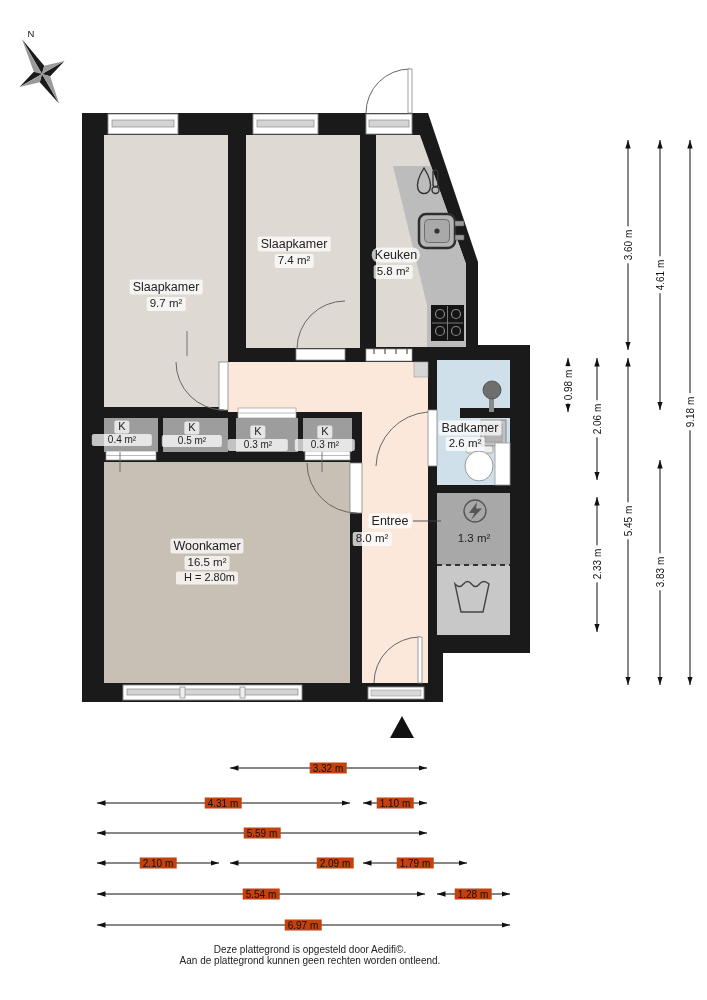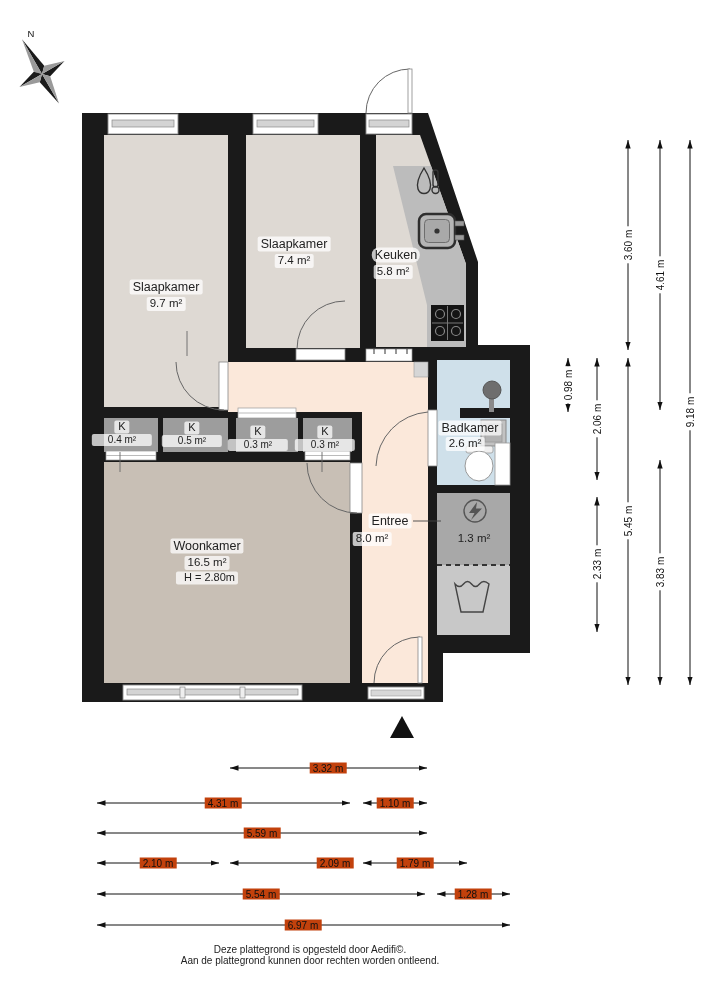--- a/index.html
+++ b/index.html
@@ -245,15 +245,15 @@
 <div class="dh" style="left:395px;top:803px;">1.10 m</div>
 <div class="dh" style="left:262px;top:833px;">5.59 m</div>
 <div class="dh" style="left:158px;top:863px;">2.10 m</div>
 <div class="dh" style="left:291px;top:863px;margin-left:44px;">2.09 m</div>
 <div class="dh" style="left:415px;top:863px;">1.79 m</div>
 <div class="dh" style="left:261px;top:894px;">5.54 m</div>
 <div class="dh" style="left:473px;top:894px;">1.28 m</div>
 <div class="dh" style="left:303px;top:925px;">6.97 m</div>
 
 <div class="footer-line" style="top:944px;">Deze plattegrond is opgesteld door Aedifi©.</div>
-<div class="footer-line" style="top:955px;">Aan de plattegrond kunnen door rechten worden ontleend.</div>
+<div class="footer-line" style="top:955px;">Aan de plattegrond kunnen geen rechten worden ontleend.</div>
 
 </div>
 
 </body></html>

